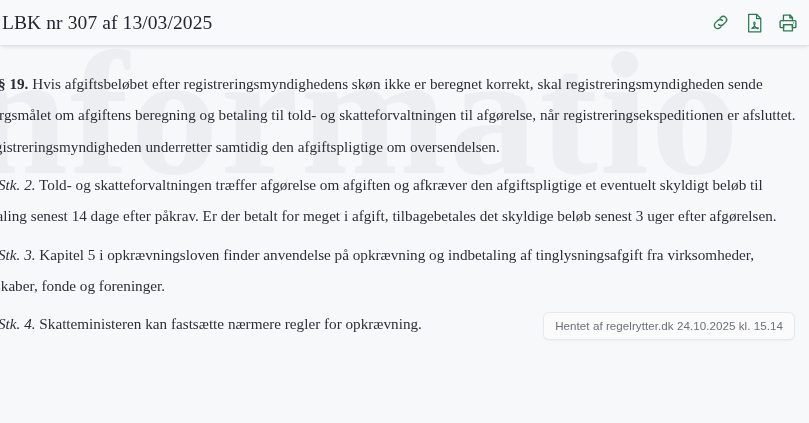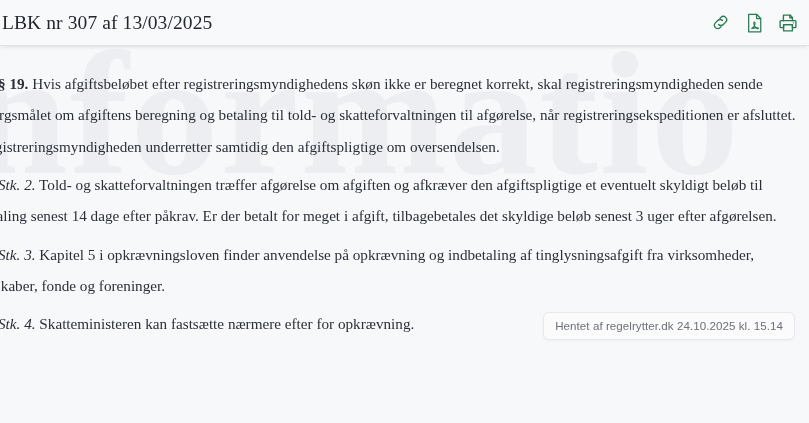--- a/index.html
+++ b/index.html
@@ -214,21 +214,21 @@
 
       <p>
         <span class="stk">Stk.</span><span class="stk-num"> 2.</span><span> Told- og skatteforvaltningen træffer afgørelse om afgiften og afkræver den afgiftspligtige et eventuelt skyldigt beløb til betaling senest 14 dage efter påkrav. Er der betalt for meget i afgift, tilbagebetales det skyldige beløb senest 3 uger efter afgørelsen.</span>
       </p>
 
       <p>
         <span class="stk">Stk.</span><span class="stk-num"> 3.</span><span> Kapitel 5 i opkrævningsloven finder anvendelse på opkrævning og indbetaling af tinglysningsafgift fra virksomheder, selskaber, fonde og foreninger.</span>
       </p>
 
       <p class="p-last">
-        <span class="stk">Stk.</span><span class="stk-num"> 4.</span><span> Skatteministeren kan fastsætte nærmere efter for opkrævning.</span>
+        <span class="stk">Stk.</span><span class="stk-num"> 4.</span><span> Skatteministeren kan fastsætte nærmere regler for opkrævning.</span>
       </p>
 
     </div>
   </div>
 
   <div class="footer-badge">Hentet af regelrytter.dk 24.10.2025 kl. 15.14</div>
 
 </div>
 
 </body></html>

